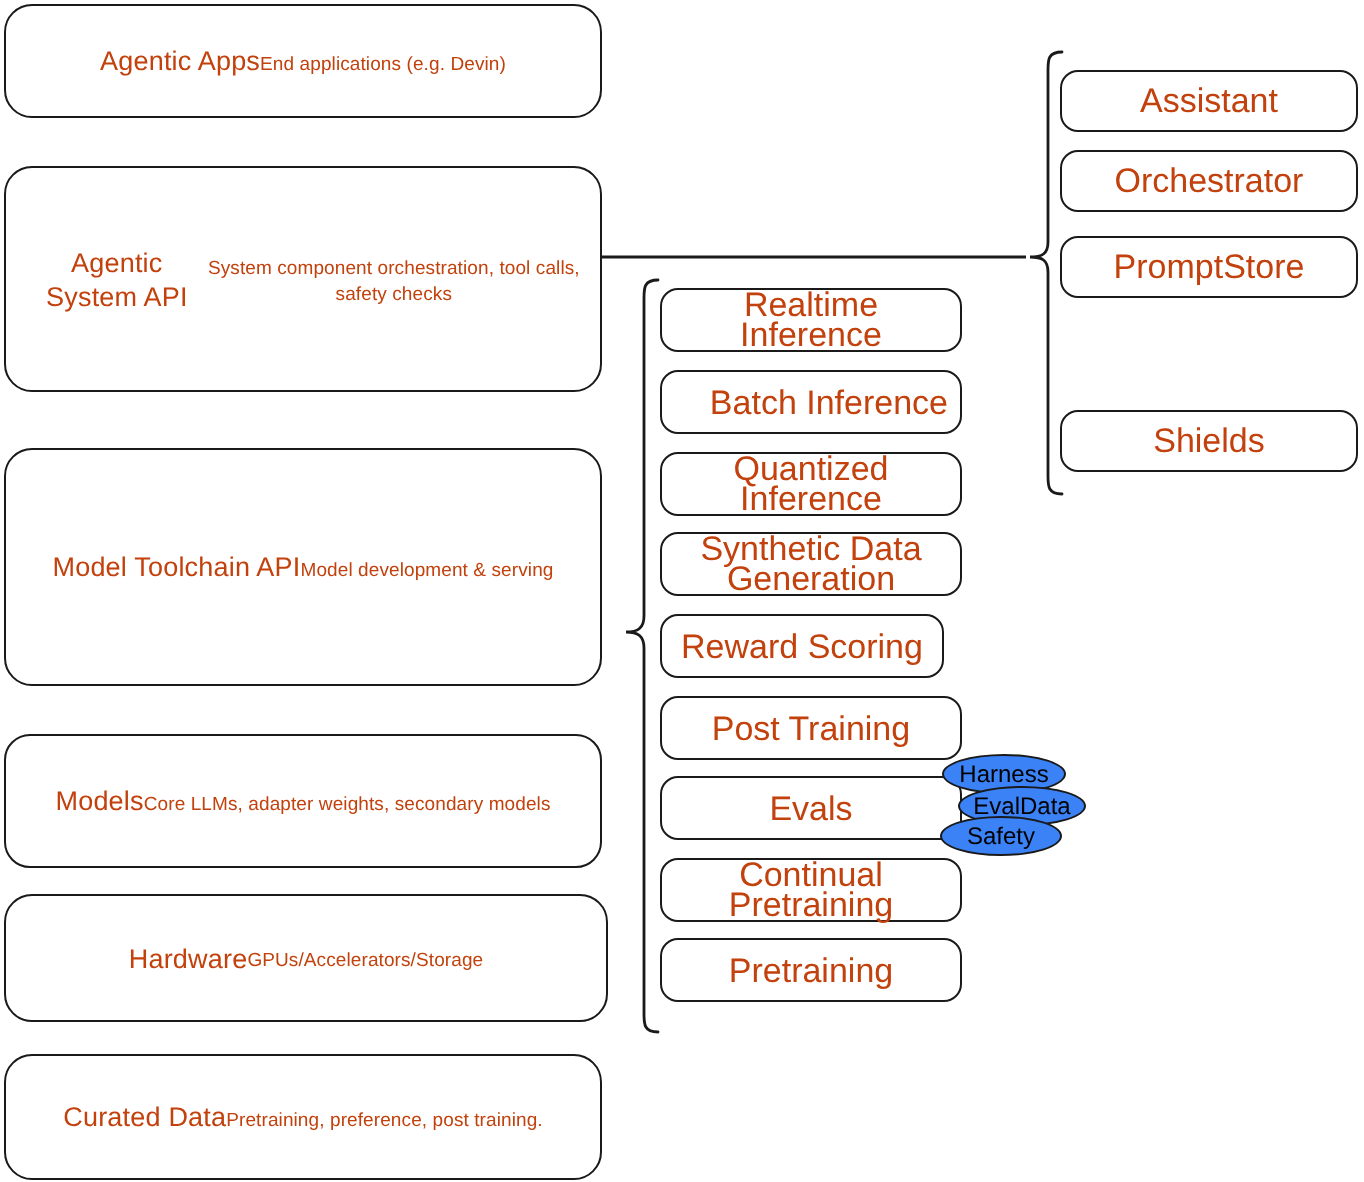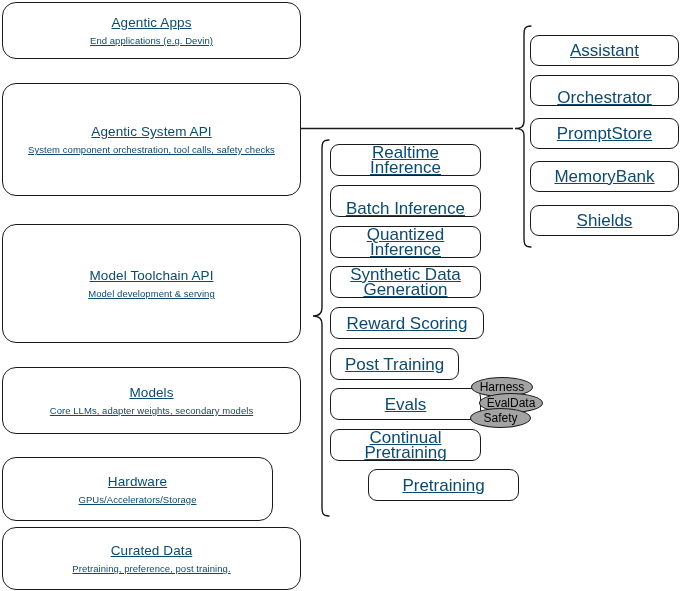--- a/index.html
+++ b/index.html
@@ -14,26 +14,25 @@
     background: #ffffff;
     font-family: "Liberation Sans", sans-serif;
     overflow: hidden;
   }
   .node {
     position: absolute;
     box-sizing: border-box;
     border: 1.4px solid #1a1a1a;
     background: #ffffff;
     display: flex;
-    flex-direction: column;
+    flex-direction: row;
     align-items: center;
     justify-content: center;
     text-align: center;
-    color: #0c4a6e;
-    text-decoration: underline;
+    color: #c2410c;
   }
   
   .layer {
     border-radius: 14px;
     padding: 4px 10px;
   }
   .layer .title {
     font-size: 13.5px;
     line-height: 17px;
     letter-spacing: 0.1px;
@@ -49,21 +48,21 @@
     border-radius: 9px;
     font-size: 17px;
     line-height: 15px;
     padding: 0 6px;
   }
   
   .tag {
     position: absolute;
     box-sizing: border-box;
     border: 1.4px solid #1a1a1a;
-    background: #a3a3a3;
+    background: #3b82f6;
     border-radius: 50% / 50%;
     display: flex;
     align-items: center;
     justify-content: center;
     font-size: 12px;
     line-height: 14px;
     color: #000000;
     font-family: "Liberation Sans", sans-serif;
   }
   .connector {
@@ -87,26 +86,26 @@
   <div class="node layer" style="left:2px; top:83px; width:299px; height:113px;">
     <div class="title">Agentic System API</div>
     <div class="sub">System component orchestration, tool calls, safety checks</div>
   </div>
 
   <div class="node layer" style="left:2px; top:224px; width:299px; height:119px;">
     <div class="title">Model Toolchain API</div>
     <div class="sub">Model development &amp; serving</div>
   </div>
 
-  <div class="node layer" style="left:2px; top:367px; width:299px; height:67px;">
+  <div class="node layer" style="left:2px; top:367px; width:299px; height:67px;border-radius:13px;">
     <div class="title">Models</div>
     <div class="sub">Core LLMs, adapter weights, secondary models</div>
   </div>
 
-  <div class="node layer" style="left:2px; top:457px; width:271px; height:64px;">
+  <div class="node layer" style="left:2px; top:447px; width:302px; height:64px;">
     <div class="title">Hardware</div>
     <div class="sub">GPUs/Accelerators/Storage</div>
   </div>
 
   <div class="node layer" style="left:2px; top:527px; width:299px; height:63px;">
     <div class="title">Curated Data</div>
     <div class="sub">Pretraining, preference, post training.</div>
   </div>
 
   <div class="connector" style="left:301px; top:118px; width:215px; height:22px;">
@@ -144,55 +143,52 @@
   </div>
   <div class="node item" style="left:330px; top:185px; width:151px; height:32px;justify-content:flex-end;">
     <span>Batch Inference</span>
   </div>
   <div class="node item" style="left:330px; top:226px; width:151px; height:32px;">
     <span>Quantized Inference</span>
   </div>
   <div class="node item" style="left:330px; top:266px; width:151px; height:32px;">
     <span>Synthetic Data Generation</span>
   </div>
-  <div class="node item" style="left:330px; top:307px; width:154px; height:32px;">
+  <div class="node item" style="left:330px; top:307px; width:142px; height:32px;">
     <span>Reward Scoring</span>
   </div>
-  <div class="node item" style="left:330px; top:348px; width:129px; height:32px;">
+  <div class="node item" style="left:330px; top:348px; width:151px; height:32px;">
     <span>Post Training</span>
   </div>
   <div class="node item" style="left:330px; top:388px; width:151px; height:32px;">
     <span>Evals</span>
   </div>
   <div class="node item" style="left:330px; top:429px; width:151px; height:32px;align-items:center;">
     <span>Continual Pretraining</span>
   </div>
-  <div class="node item" style="left:330px; top:469px; width:151px; height:32px;margin-left:38px;">
+  <div class="node item" style="left:330px; top:469px; width:151px; height:32px;">
     <span>Pretraining</span>
   </div>
 
   <div class="tag" style="left:471px; top:377px; width:62px; height:20px;">
     <span>Harness</span>
   </div>
   <div class="tag" style="left:479px; top:393px; width:64px; height:20px;">
     <span>EvalData</span>
   </div>
   <div class="tag" style="left:470px; top:408px; width:61px; height:20px;">
     <span>Safety</span>
   </div>
 
   <div class="node item" style="left:530px; top:35px; width:149px; height:31px;">
     <span>Assistant</span>
   </div>
-  <div class="node item" style="left:530px; top:75px; width:149px; height:31px;justify-content:flex-end;">
+  <div class="node item" style="left:530px; top:75px; width:149px; height:31px;">
     <span>Orchestrator</span>
   </div>
   <div class="node item" style="left:530px; top:118px; width:149px; height:31px;">
     <span>PromptStore</span>
-  </div>
-  <div class="node item" style="left:530px; top:161px; width:149px; height:31px;">
-    <span>MemoryBank</span>
   </div>
   <div class="node item" style="left:530px; top:205px; width:149px; height:31px;">
     <span>Shields</span>
   </div>
 
 </div>
 
 </body></html>

